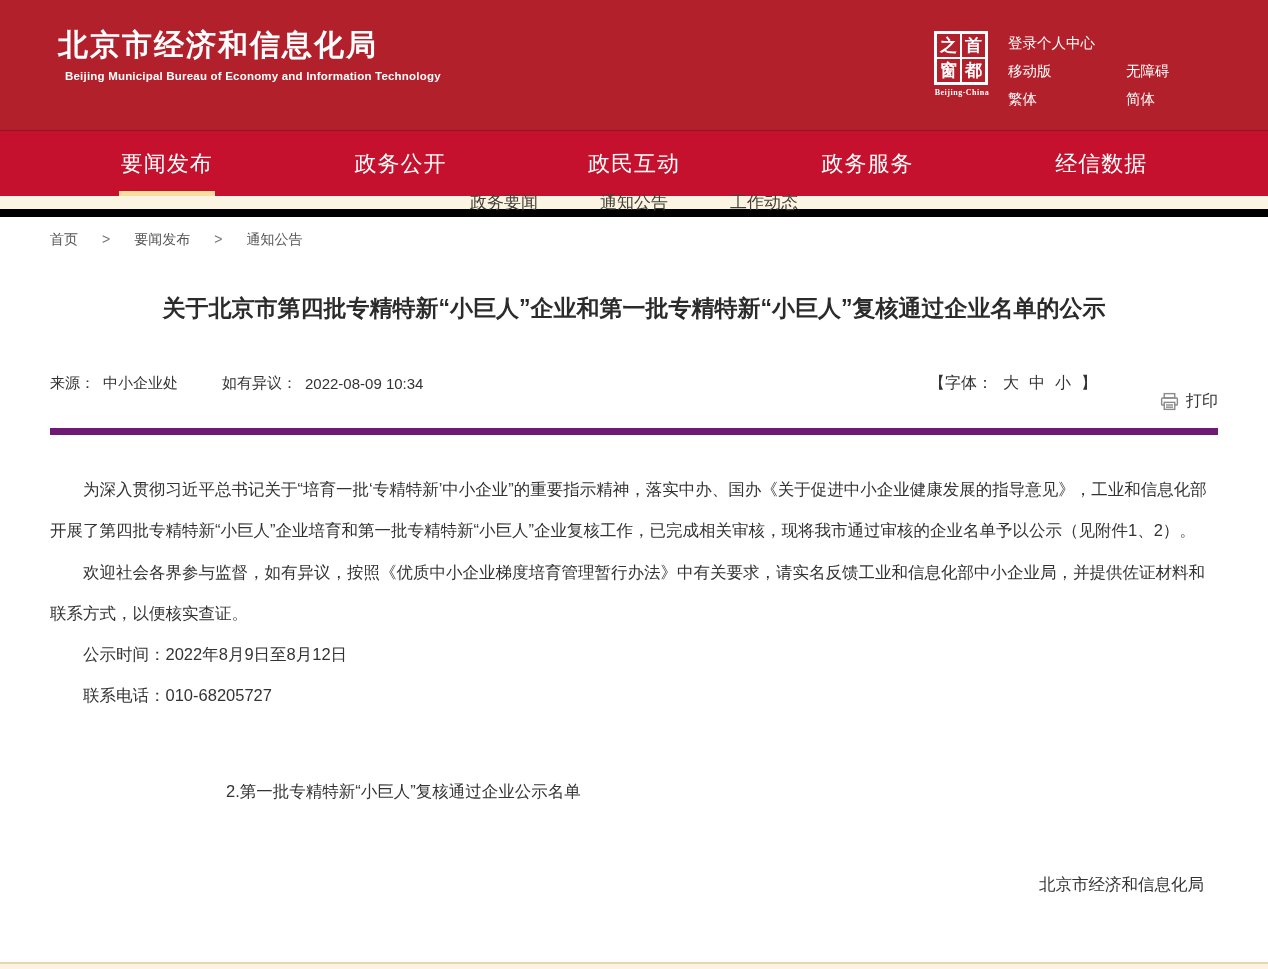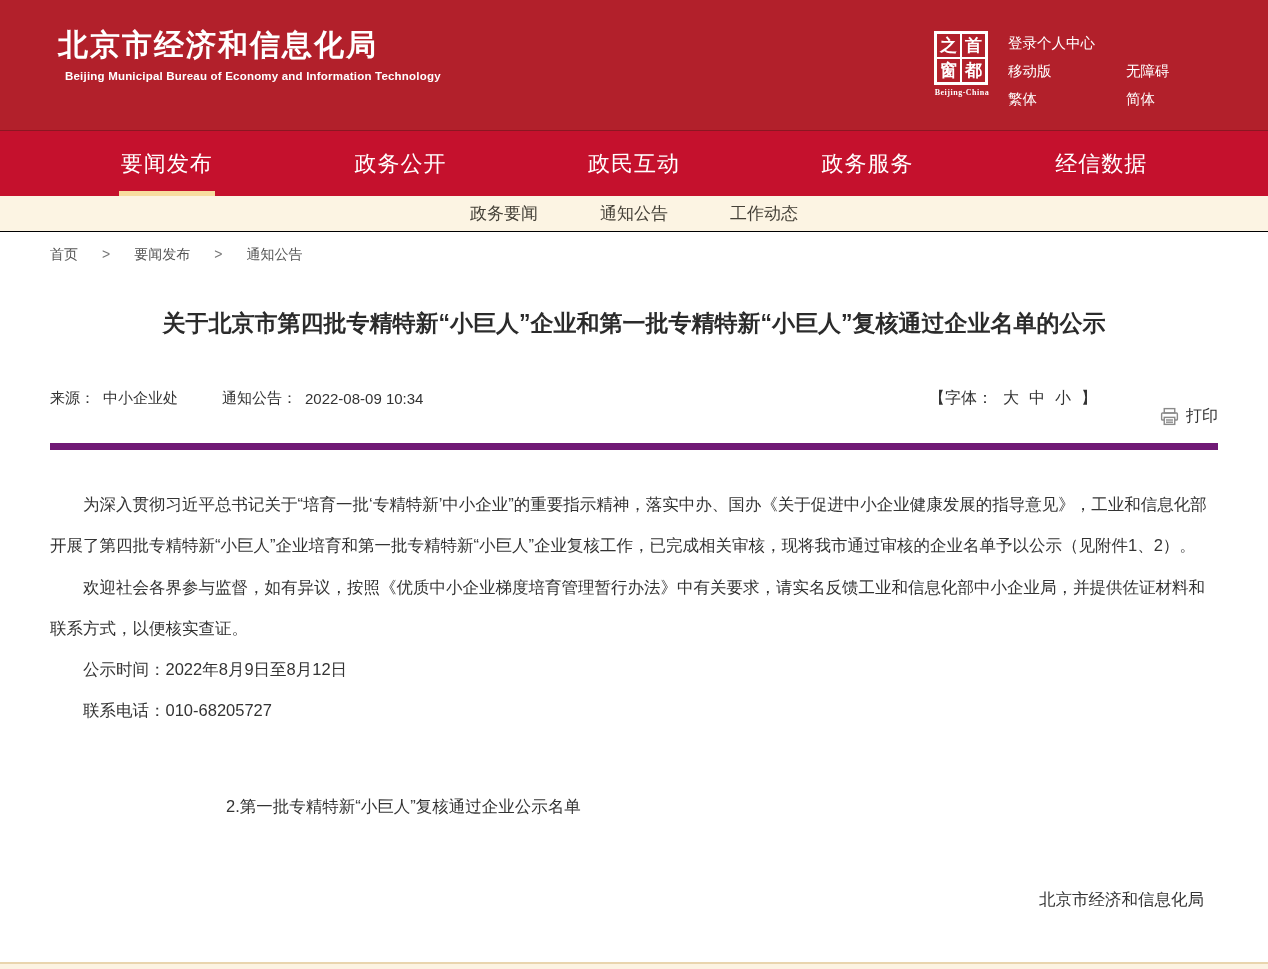--- a/index.html
+++ b/index.html
@@ -40,21 +40,21 @@
 
   
   .nav { height:66px; background:#c5112d; border-top:1px solid #8c1622;
     display:flex; padding:0 50px; flex:none; }
   .nav-item { flex:1; display:flex; align-items:center; justify-content:center;
     color:#fff; font-size:22px; letter-spacing:1px; position:relative; cursor:pointer; }
   .nav-item.active::after { content:""; position:absolute; bottom:0; left:50%;
     transform:translateX(-50%); width:96px; height:5px; background:#f7dd9f; }
 
   
-  .subnav { height:36px; background:#fcf4e3; border-bottom:1px solid #000000;
+  .subnav { height:21px; background:#fcf4e3; border-bottom:8px solid #000000;
     display:flex; align-items:center; justify-content:center; gap:62px; flex:none; }
   .subnav-item { font-size:17px; color:#454138; cursor:pointer; }
 
   
   .content { flex:1; padding:0 50px; display:flex; flex-direction:column; overflow:hidden; }
   .breadcrumb { margin-top:14px; font-size:14px; color:#555; display:flex; gap:24px; }
   .crumb { cursor:pointer; }
   .crumb-sep { color:#777; }
 
   .article-title { margin:42px auto 0; width:97%; text-align:center; font-size:23px;
@@ -143,21 +143,21 @@
       <span class="crumb-sep">&gt;</span>
       <span class="crumb">通知公告</span>
     </div>
 
     <h2 class="article-title">关于北京市第四批专精特新“小巨人”企业和第一批专精特新“小巨人”复核通过企业名单的公示</h2>
 
     <div class="meta-row">
       <div class="meta-left">
         <span>来源：</span>
         <span class="meta-val">中小企业处</span>
-        <span class="meta-date">通知公告：</span>
+        <span class="meta-date">如有异议：</span>
         <span class="meta-val">2022-08-09 10:34</span>
       </div>
       <div class="meta-right">
         <div class="fontsize-ctl">
           <span>【字体：</span>
           <span class="fs-btn">大</span>
           <span class="fs-btn">中</span>
           <span class="fs-btn">小</span>
           <span>】</span>
         </div>

